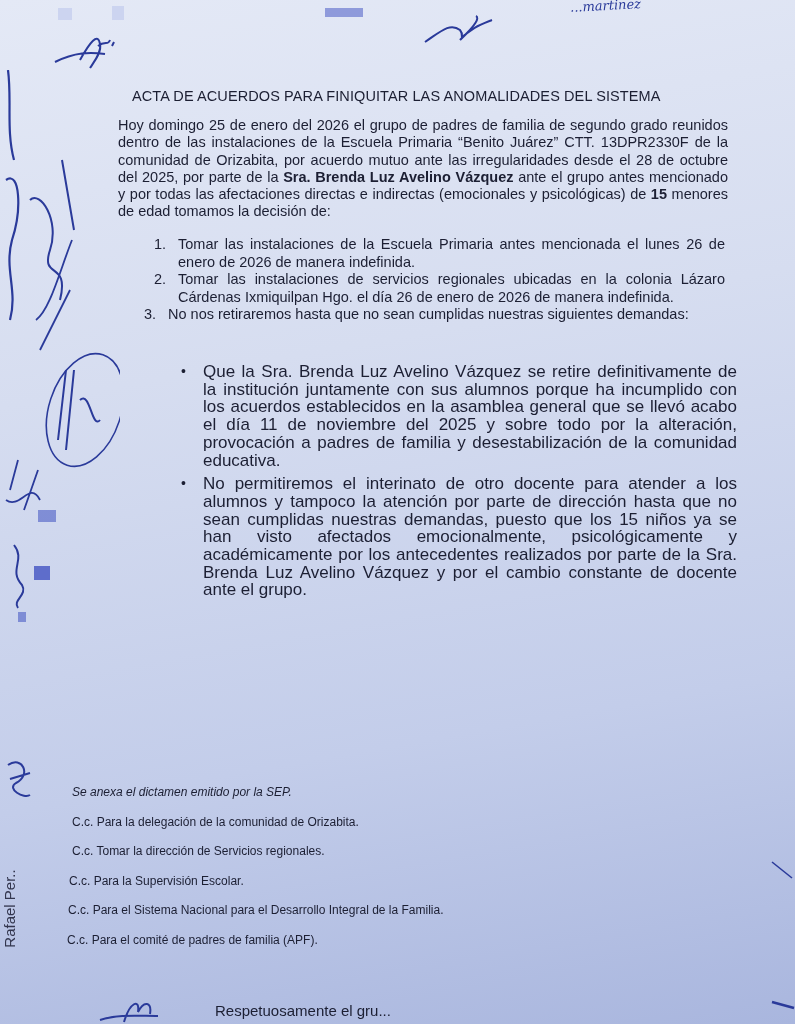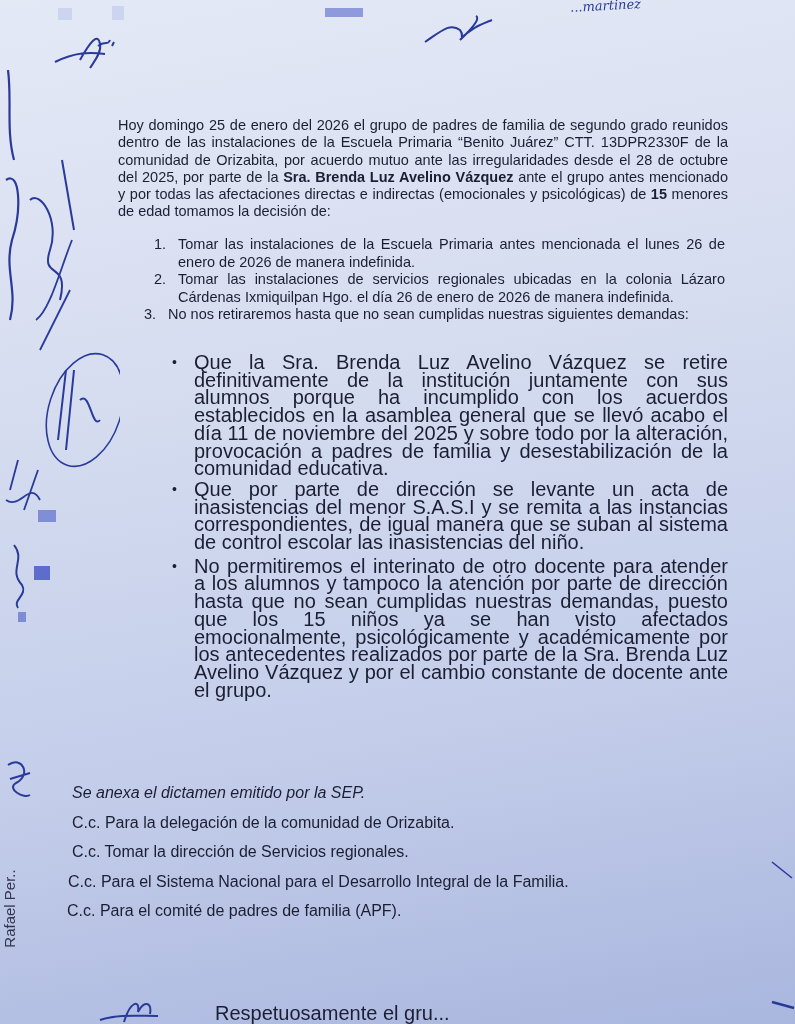--- a/index.html
+++ b/index.html
@@ -24,33 +24,33 @@
   .intro b { font-weight: bold; }
   .numlist {
     position: absolute; left: 150px; top: 236px; width: 575px;
     font-size: 14.5px; line-height: 17.6px;
     margin: 0; padding: 0; list-style: none;
   }
   .numlist li { position: relative; padding-left: 28px; text-align: justify; margin-bottom: 0; }
   .numlist .num { position: absolute; left: 4px; top: 0; }
   .bullets {
     position: absolute; left: 168px; top: 354px; width: 560px;
-    font-size: 20px; line-height: 17.7px;
-    margin: 0; padding: 0; list-style: none;
+    font-size: 17px; line-height: 17.7px;
+    margin: 9px; padding: 0; list-style: none;
   }
   .bullets li { position: relative; padding-left: 26px; text-align: justify; margin-bottom: 3px; }
   .bullets li::before {
     content: "\2022"; position: absolute; left: 4px; top: 0; font-size: 14px;
   }
   .cc {
     position: absolute; left: 72px; top: 778px; width: 560px;
-    font-size: 16px; line-height: 29.5px;
+    font-size: 12px; line-height: 29.5px;
   }
   .cc .line { display: block; transform-origin: left center; }
-  .sign-off { position: absolute; left: 215px; top: 1002px; font-size: 20px; }
+  .sign-off { position: absolute; left: 215px; top: 1002px; font-size: 15px; }
   .redact { position: absolute; background: #4a5bc4; opacity: .85; }
   .redact.light { background: #c8d0ee; }
 </style>
 </head>
 <body>
 
 <div class="page">
 
   <div class="redact light" style="left:58px;top:8px;width:14px;height:12px;"></div>
   <div class="redact light" style="left:112px;top:6px;width:12px;height:14px;"></div>
@@ -76,41 +76,42 @@
   <div class="redact" style="left:34px;top:566px;width:16px;height:14px;"></div>
   <div class="redact" style="left:18px;top:612px;width:8px;height:10px;opacity:.6;"></div>
   <svg class="sig" style="left:4px;top:540px" width="30" height="70" viewBox="0 0 30 70">
     <path d="M10 5 C22 20 4 30 18 45 C24 55 8 60 14 68" stroke="#2a3a9a" stroke-width="2" fill="none"></path>
   </svg>
   <svg class="sig" style="left:4px;top:755px" width="30" height="50" viewBox="0 0 30 50">
     <path d="M4 10 C18 0 28 20 12 28 C2 34 20 44 26 40 M6 24 L26 18" stroke="#2a3a9a" stroke-width="2" fill="none"></path>
   </svg>
   <div class="sig" style="left:-30px;top:900px;font-size:15px;color:#33364e;transform:rotate(-90deg);white-space:nowrap;font-family:'Liberation Sans',sans-serif;">Rafael Per..</div>
 
+  <div class="title">ACTA DE ACUERDOS PARA FINIQUITAR LAS ANOMALIDADES DEL SISTEMA</div>
 
   <p class="intro" style="margin:0;">
     <span>Hoy domingo 25 de enero del 2026 el grupo de padres de familia de segundo grado reunidos dentro de las instalaciones de la Escuela Primaria “Benito Juárez” CTT. 13DPR2330F de la comunidad de Orizabita, por acuerdo mutuo ante las irregularidades desde el 28 de octubre del 2025, por parte de la </span><b>Sra. Brenda Luz Avelino Vázquez</b><span> ante el grupo antes mencionado y por todas las afectaciones directas e indirectas (emocionales y psicológicas) de </span><b>15</b><span> menores de edad tomamos la decisión de:</span>
   </p>
 
   <ol class="numlist">
     <li><span class="num">1.</span><span>Tomar las instalaciones de la Escuela Primaria antes mencionada el lunes 26 de enero de 2026 de manera indefinida.</span></li>
     <li><span class="num">2.</span><span>Tomar las instalaciones de servicios regionales ubicadas en la colonia Lázaro Cárdenas Ixmiquilpan Hgo. el día 26 de enero de 2026 de manera indefinida.</span></li>
     <li style="left:-10px;width:calc(100% + 10px);"><span class="num">3.</span><span>No nos retiraremos hasta que no sean cumplidas nuestras siguientes demandas:</span></li>
   </ol>
 
   <ul class="bullets">
     <li><span>Que la Sra. Brenda Luz Avelino Vázquez se retire definitivamente de la institución juntamente con sus alumnos porque ha incumplido con los acuerdos establecidos en la asamblea general que se llevó acabo el día 11 de noviembre del 2025 y sobre todo por la alteración, provocación a padres de familia y desestabilización de la comunidad educativa.</span></li>
-    <li><span>Que por parte de dirección se levante un acta de inasistencias del menor S.A.S.I y se remita a las instancias correspondientes, de igual manera que se suban al sistema de control escolar las inasistencias del niño.</span></li>
     <li style="margin-top:6px;"><span>No permitiremos el interinato de otro docente para atender a los alumnos y tampoco la atención por parte de dirección hasta que no sean cumplidas nuestras demandas, puesto que los 15 niños ya se han visto afectados emocionalmente, psicológicamente y académicamente por los antecedentes realizados por parte de la Sra. Brenda Luz Avelino Vázquez y por el cambio constante de docente ante el grupo.</span></li>
   </ul>
 
   <div class="cc">
     <span class="line" style="font-style:italic;">Se anexa el dictamen emitido por la SEP.</span>
     <span class="line">C.c. Para la delegación de la comunidad de Orizabita.</span>
     <span class="line">C.c. Tomar la dirección de Servicios regionales.</span>
+    <span class="line" style="margin-left:-3px;">C.c. Para la Supervisión Escolar.</span>
     <span class="line" style="margin-left:-4px;white-space:nowrap;">C.c. Para el Sistema Nacional para el Desarrollo Integral de la Familia.</span>
     <span class="line" style="margin-left:-5px;">C.c. Para el comité de padres de familia (APF).</span>
   </div>
 
   <svg class="sig" style="left:98px;top:996px" width="80" height="28" viewBox="0 0 80 28">
     <path d="M2 24 C20 18 40 20 60 20 M26 26 C32 6 42 2 40 16 C46 4 54 6 52 18" stroke="#2a3a9a" stroke-width="2" fill="none"></path>
   </svg>
   <div class="sign-off">Respetuosamente el gru...</div>
 
   <svg class="sig" style="left:770px;top:860px" width="25" height="20" viewBox="0 0 25 20">

